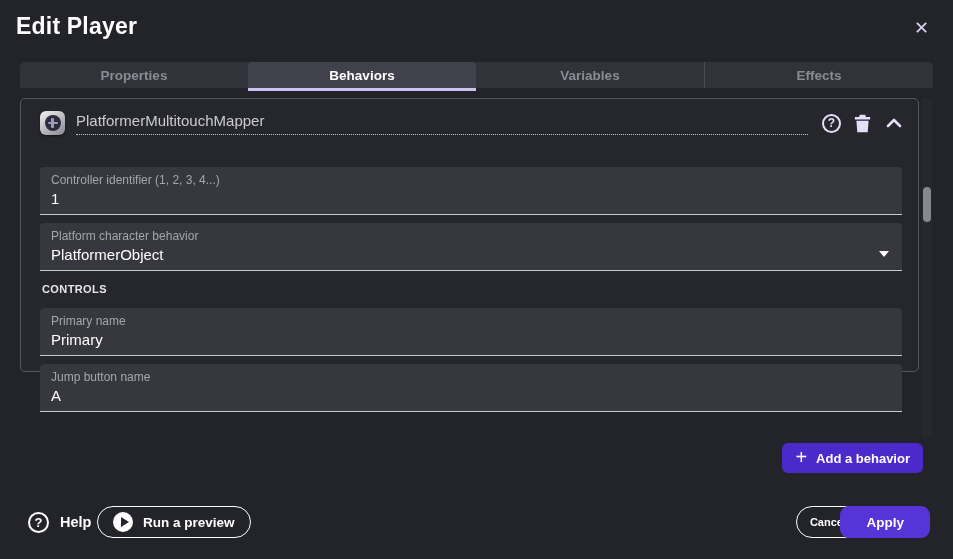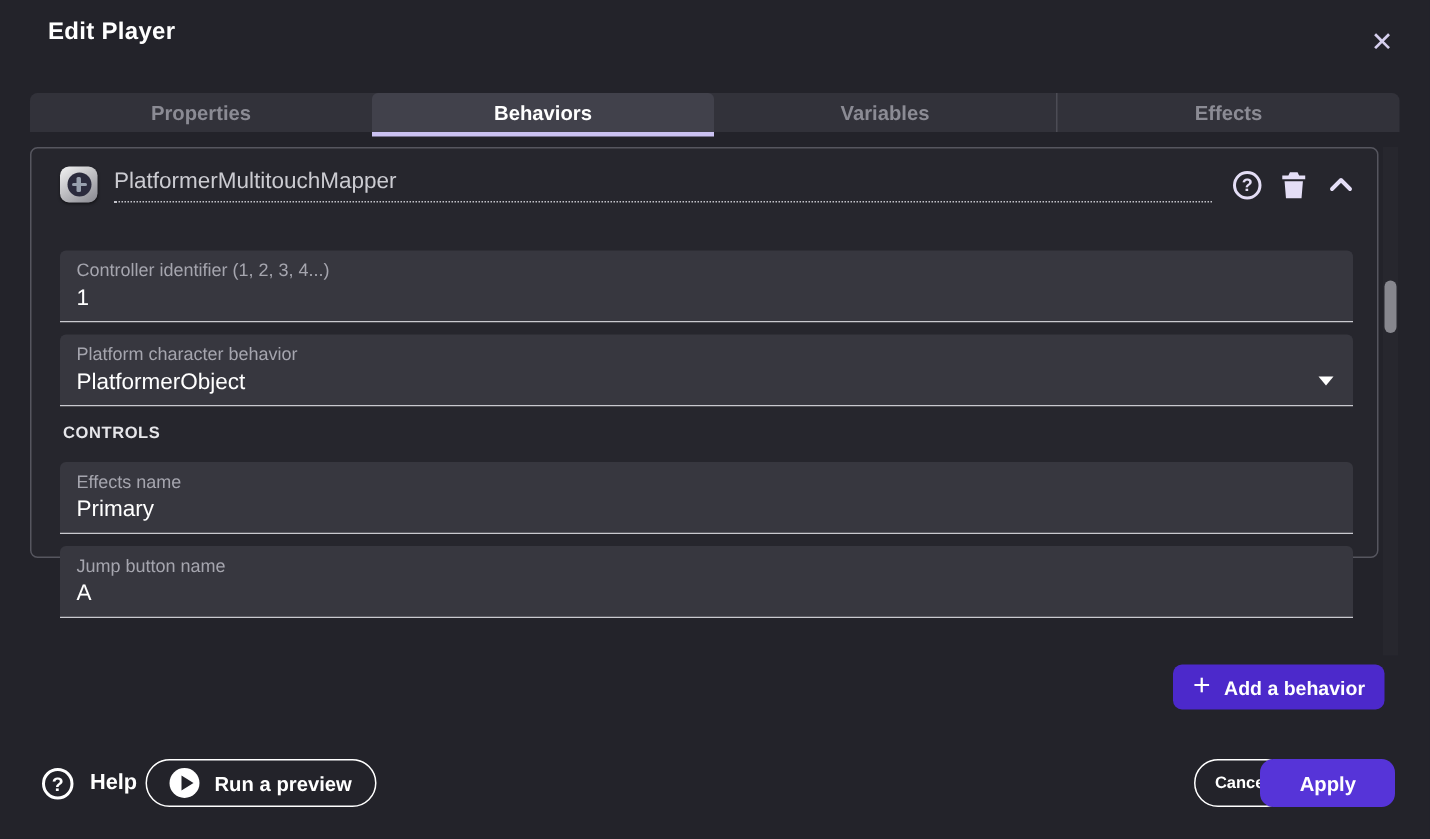--- a/index.html
+++ b/index.html
@@ -7,22 +7,22 @@
   body {
     background:#23232a;
     font-family:"Liberation Sans", sans-serif;
     position:relative;
     overflow:hidden;
     color:#fff;
   }
 
   
   .dialog-title {
-    position:absolute; left:32px; top:13px;
-    font-size:16px; font-weight:800; color:#ffffff; letter-spacing:0.2px;
+    position:absolute; left:16px; top:13px;
+    font-size:23px; font-weight:800; color:#ffffff; letter-spacing:0.2px;
   }
   .close-btn {
     position:absolute; right:24px; top:17px;
     font-size:18px; color:#d6cfee; cursor:pointer; line-height:22px;
   }
 
   
   .tabbar {
     position:absolute; left:20px; top:62px; width:913px; height:26px;
     background:#32323a; border-radius:5px 5px 0 0; display:flex;justify-content:space-between;
@@ -191,21 +191,21 @@
 
   <div class="field f2">
     <div class="flabel">Platform character behavior</div>
     <div class="fvalue">PlatformerObject</div>
     <span class="caret"></span>
   </div>
 
   <div class="section-label">CONTROLS</div>
 
   <div class="field f3">
-    <div class="flabel">Effects name</div>
+    <div class="flabel">Primary name</div>
     <div class="fvalue">Primary</div>
   </div>
 
   <div class="field f4">
     <div class="flabel">Jump button name</div>
     <div class="fvalue">A</div>
   </div>
 
 </div>
 

